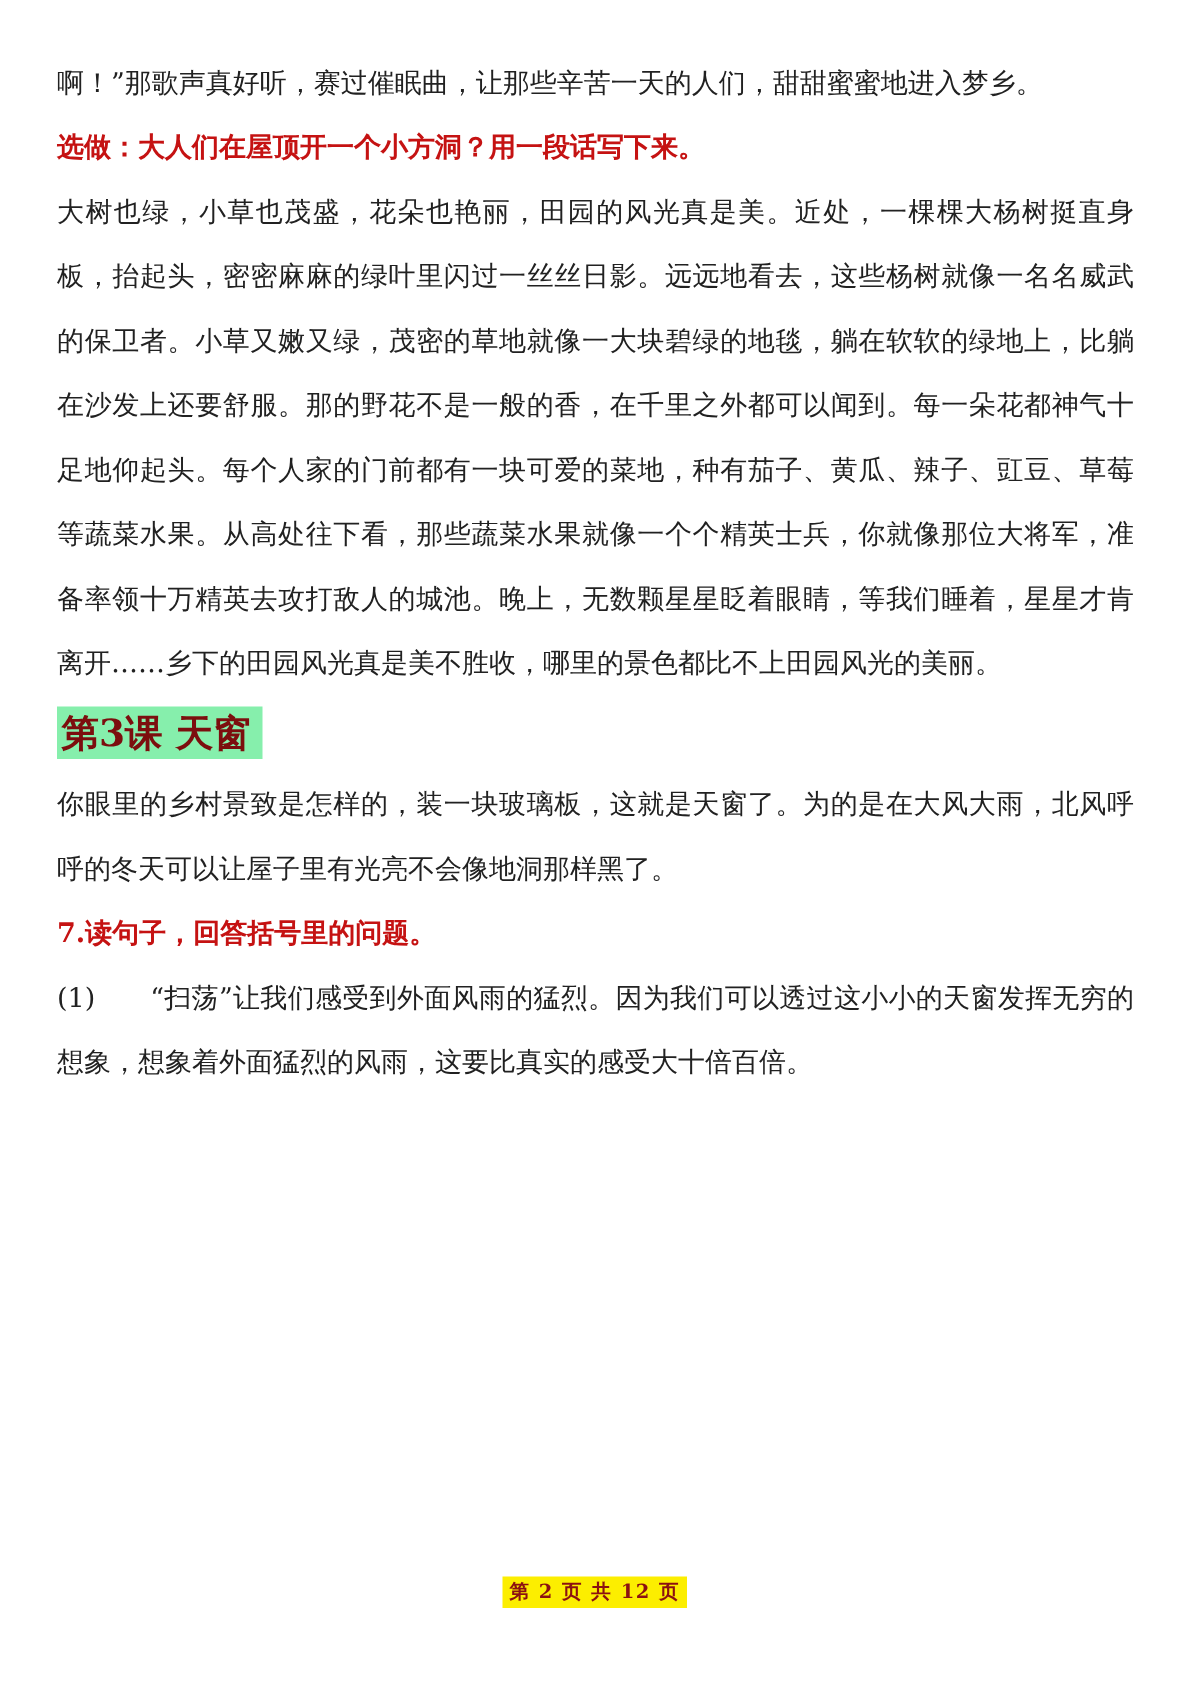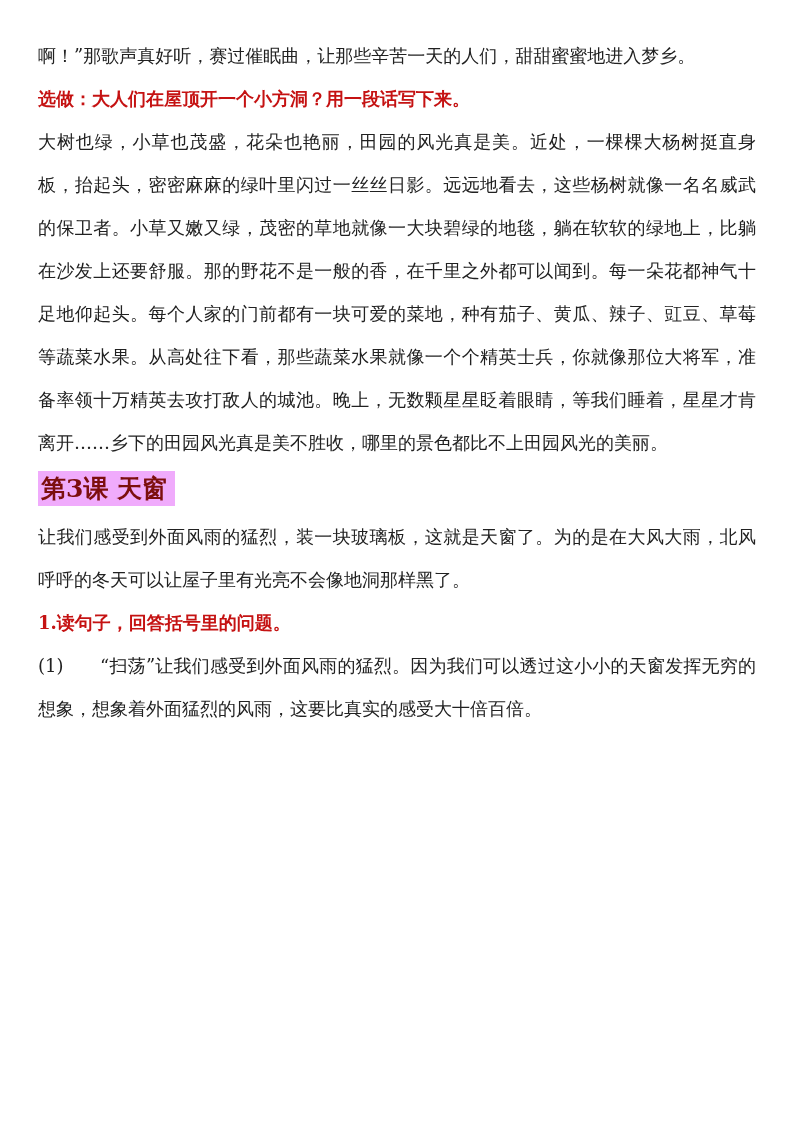--- a/index.html
+++ b/index.html
@@ -29,21 +29,21 @@
     line-height: 43px;
     font-weight: bold;
     text-align: justify;
     color: #c51212;
   }
   .lesson-title-row {
     margin: 3px 0 1px 0;
     line-height: 44px;
   }
   .lesson-title-row .hl {
-    background: #f0abfc;
+    background: #86efac;
     color: #7c0e0e;
     font-weight: bold;
     font-size: 25px;
     padding: 3px 8px 3px 3px;
   }
   .page-footer {
     position: absolute;
     left: 0;
     right: 0;
     bottom: 52px;
@@ -67,22 +67,25 @@
 
   <p class="red-heading">选做：大人们在屋顶开一个小方洞？用一段话写下来。</p>
 
   <p class="para">大树也绿，小草也茂盛，花朵也艳丽，田园的风光真是美。近处，一棵棵大杨树挺直身板，抬起头，密密麻麻的绿叶里闪过一丝丝日影。远远地看去，这些杨树就像一名名威武的保卫者。小草又嫩又绿，茂密的草地就像一大块碧绿的地毯，躺在软软的绿地上，比躺在沙发上还要舒服。那的野花不是一般的香，在千里之外都可以闻到。每一朵花都神气十足地仰起头。每个人家的门前都有一块可爱的菜地，种有茄子、黄瓜、辣子、豇豆、草莓等蔬菜水果。从高处往下看，那些蔬菜水果就像一个个精英士兵，你就像那位大将军，准备率领十万精英去攻打敌人的城池。晚上，无数颗星星眨着眼睛，等我们睡着，星星才肯离开……乡下的田园风光真是美不胜收，哪里的景色都比不上田园风光的美丽。</p>
 
   <div class="lesson-title-row">
     <span class="hl">第3课 天窗</span>
   </div>
 
 
-  <p class="para">让我们感受到外面风雨的猛烈，装一块玻璃板，这就是天窗了。为的是在大风大雨，北风呼呼的冬天可以让屋子里有光亮不会像地洞那样黑了。</p>
+  <p class="para">你眼里的乡村景致是怎样的，装一块玻璃板，这就是天窗了。为的是在大风大雨，北风呼呼的冬天可以让屋子里有光亮不会像地洞那样黑了。</p>
 
 
 
-  <p class="red-heading">1.读句子，回答括号里的问题。</p>
+  <p class="red-heading">7.读句子，回答括号里的问题。</p>
 
   <p class="para">(1)　　“扫荡”让我们感受到外面风雨的猛烈。因为我们可以透过这小小的天窗发挥无穷的想象，想象着外面猛烈的风雨，这要比真实的感受大十倍百倍。</p>
 
+  <div class="page-footer">
+    <span class="hl">第 2 页 共 12 页</span>
+  </div>
 
 </div>
 
 </body></html>

